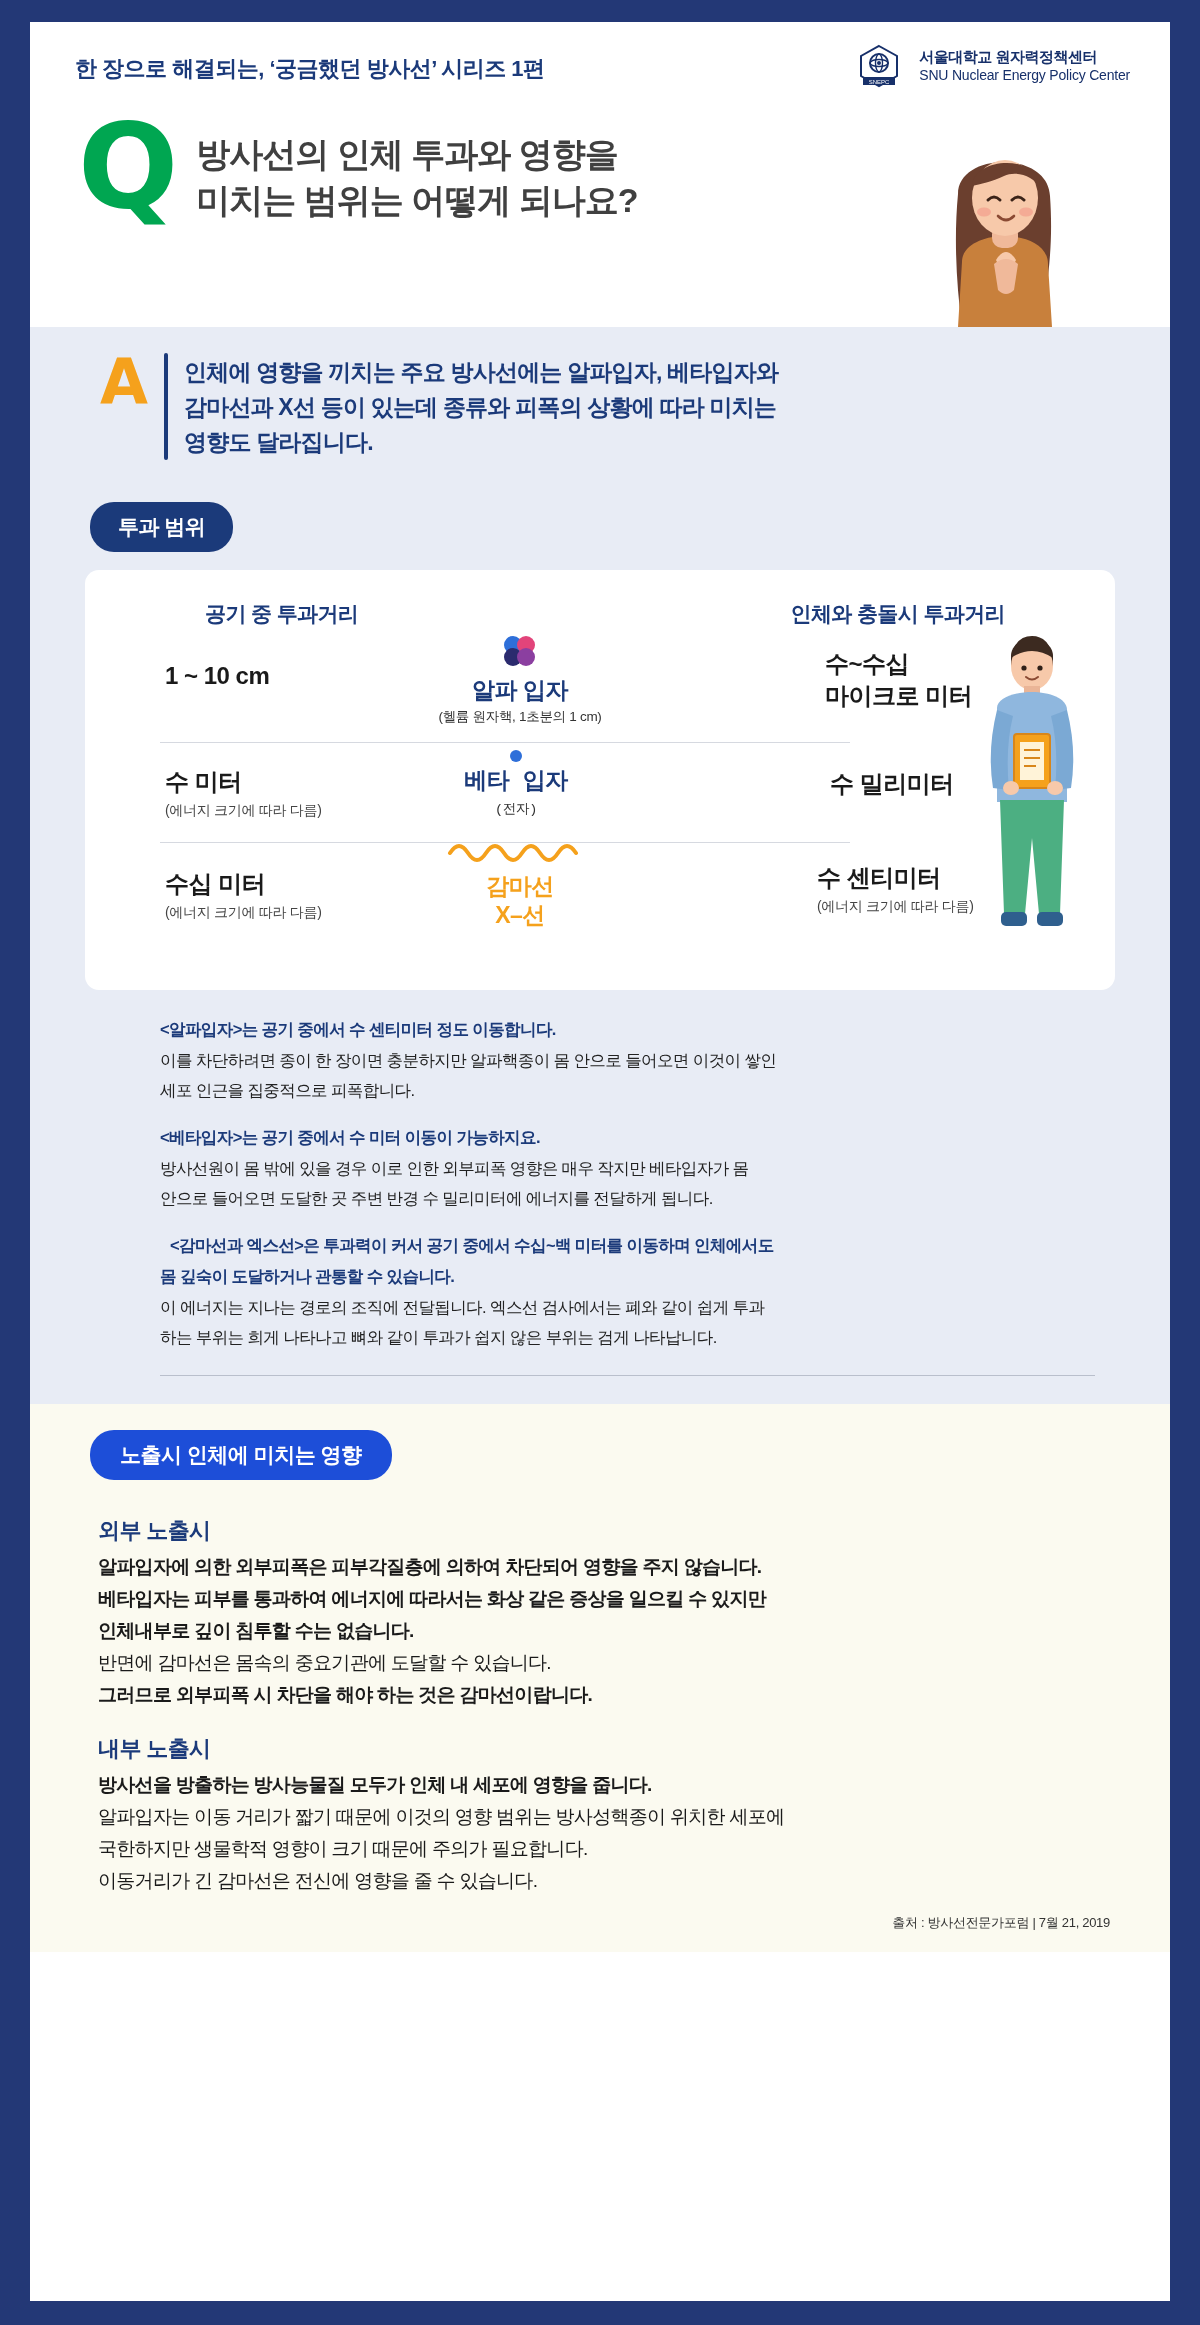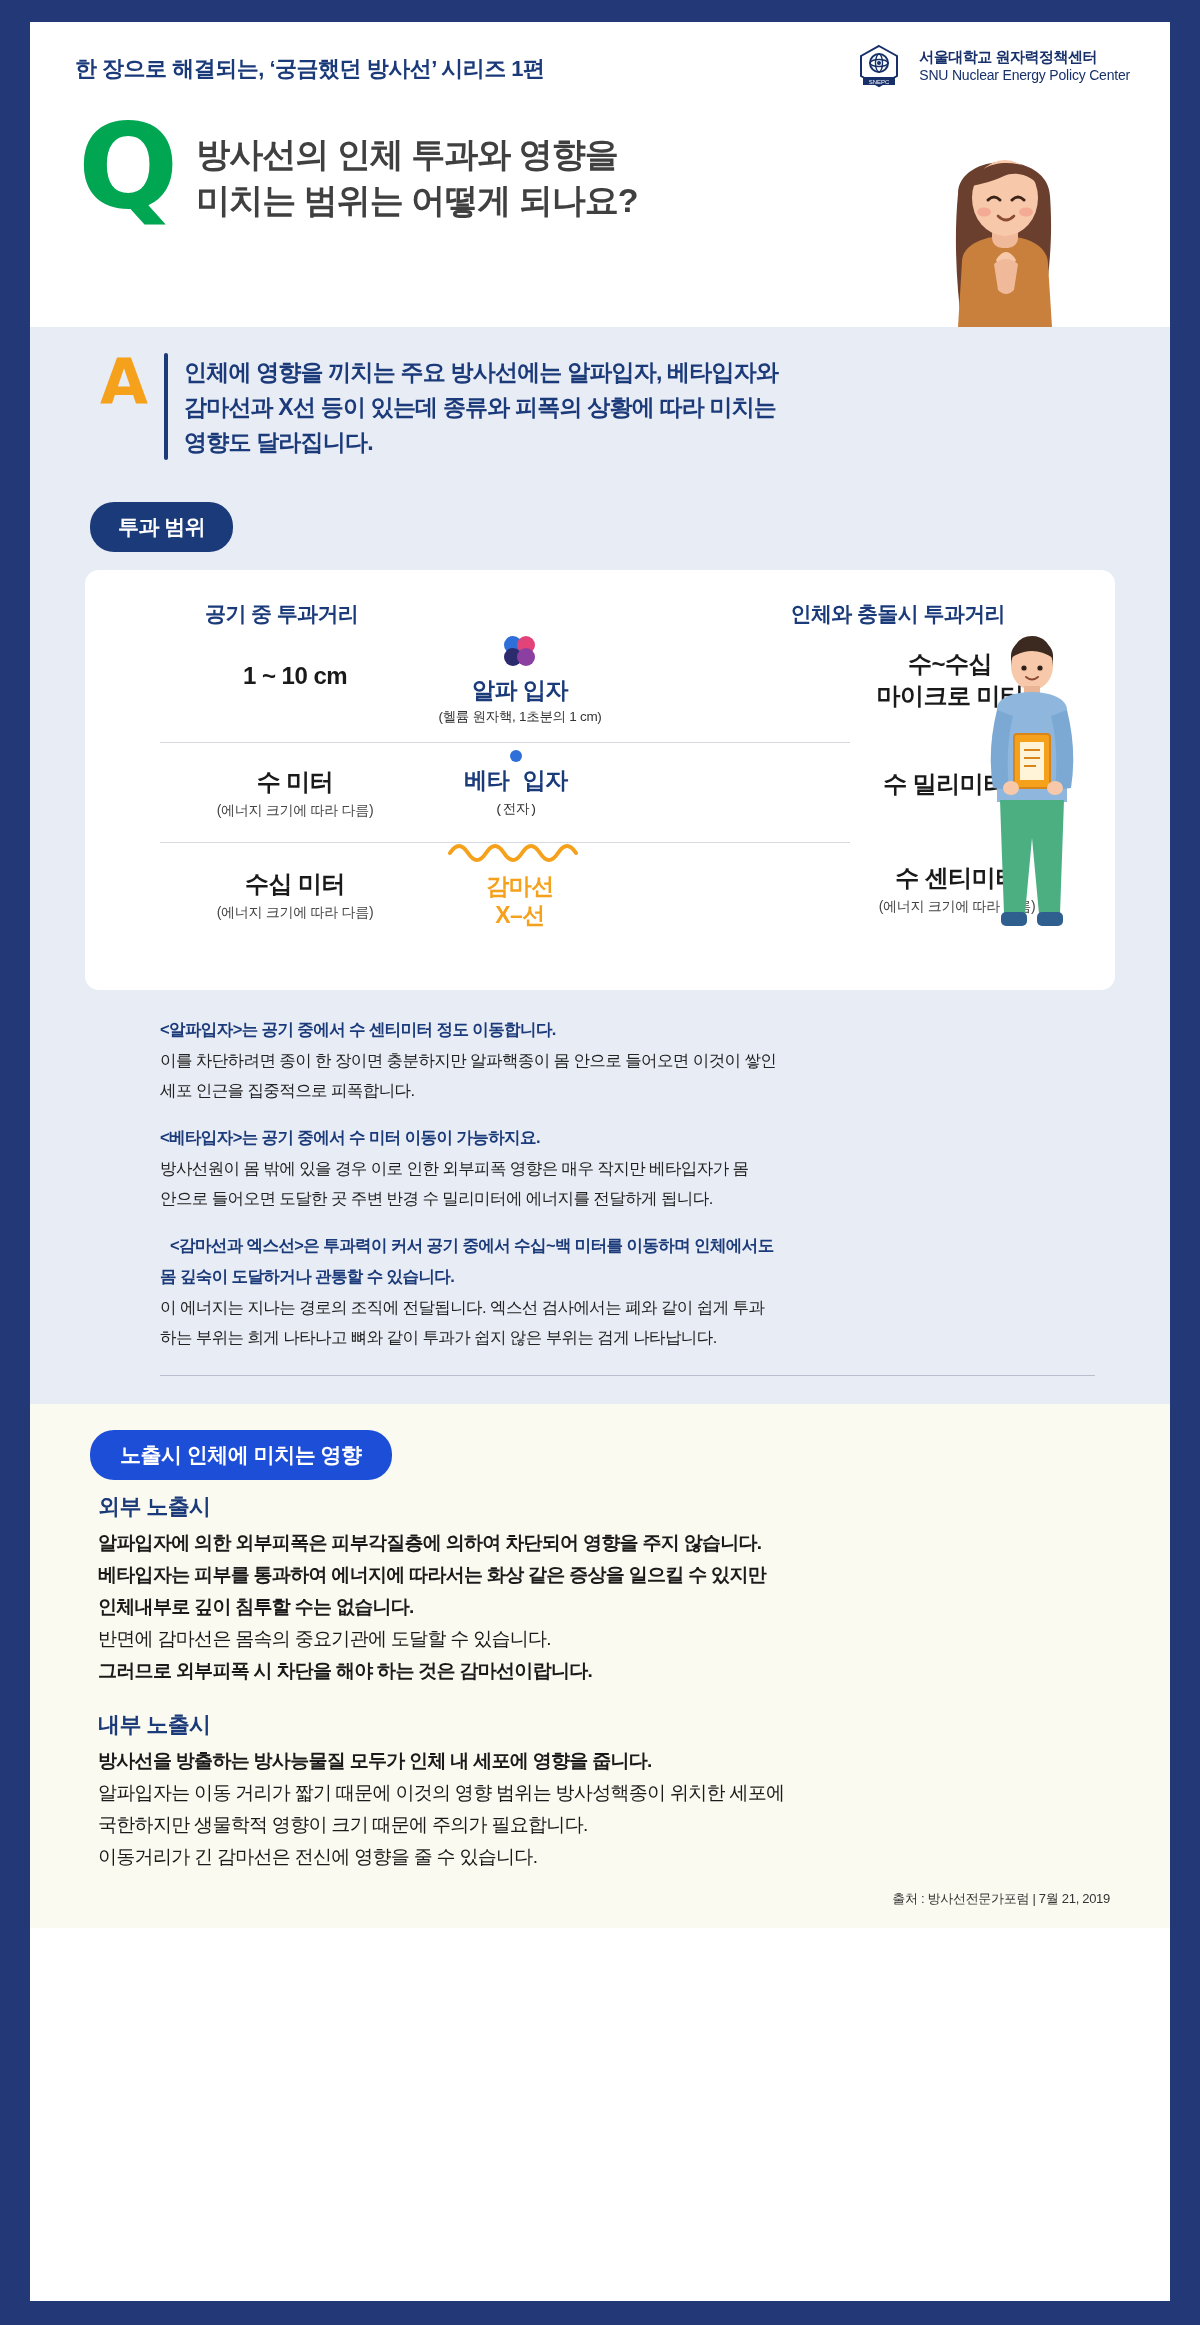--- a/index.html
+++ b/index.html
@@ -182,21 +182,20 @@
   .row-divider {
     position: absolute;
     left: 75px;
     width: 690px;
     height: 1px;
     background: #d6d9e0;
   }
 
   .cell {
     position: absolute;
-    text-align: center;
     color: #111;
   }
   .cell .big {
     font-size: 24px;
     font-weight: bold;
     color: #1a1a1a;
     letter-spacing: -0.5px;
     display: block;
   }
   .cell .sub {
@@ -273,21 +272,21 @@
     background: #1d4ed8;
     color: #ffffff;
     font-size: 21px;
     font-weight: bold;
     padding: 11px 30px;
     border-radius: 24px;
     letter-spacing: -0.5px;
     margin-left: 60px;
   }
   .eff-body {
-    margin: 12px 60px 0 68px;
+    margin: 36px 60px 0 68px;
   }
   .eff-head {
     font-size: 22px;
     font-weight: bold;
     color: #1b3a7a;
     letter-spacing: -0.6px;
     margin-bottom: 6px;
   }
   .eff-body p {
     margin: 0 0 2px 0;

